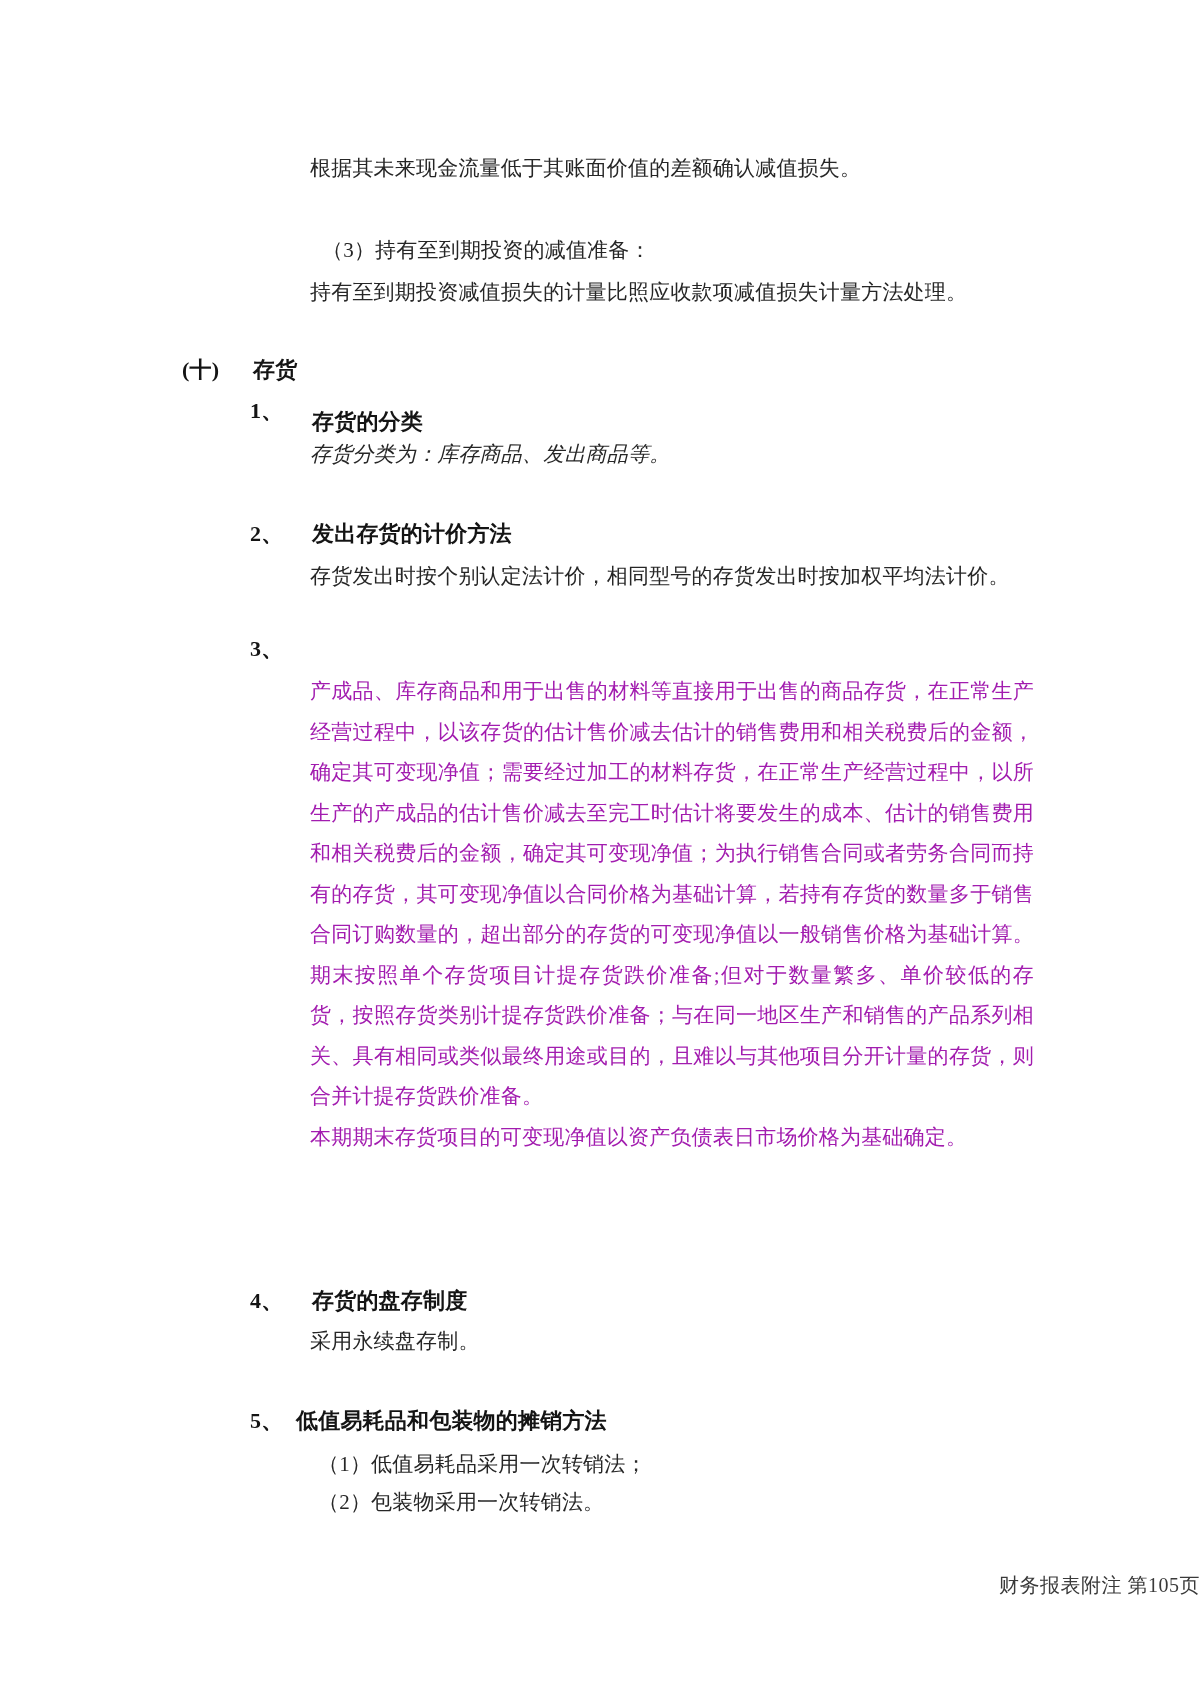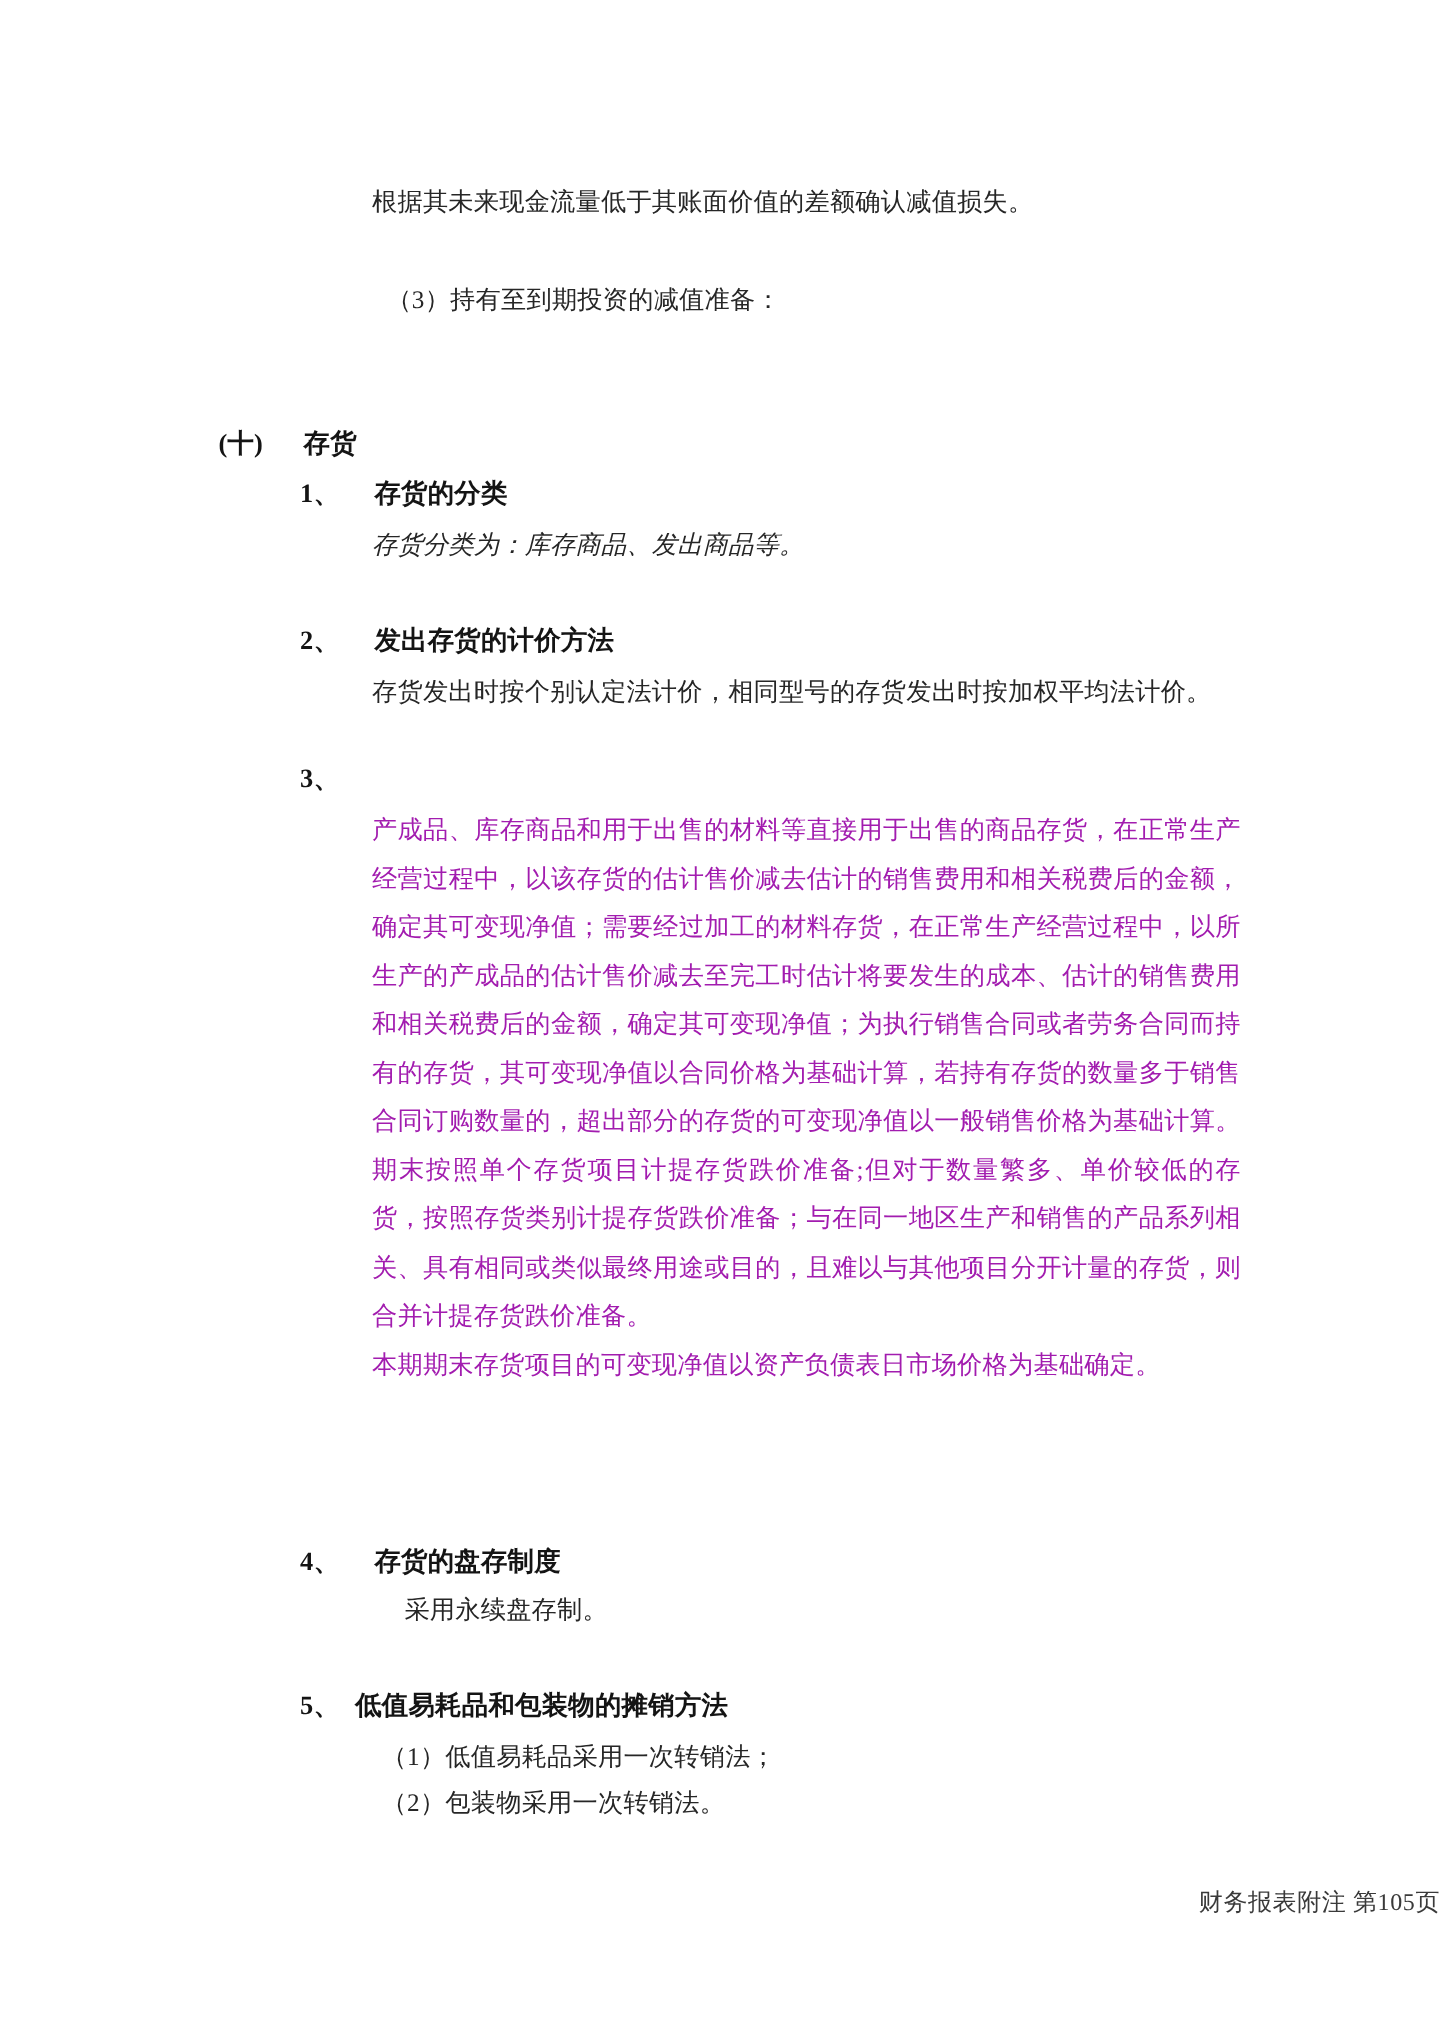--- a/index.html
+++ b/index.html
@@ -52,41 +52,42 @@
   }
 </style>
 </head>
 <body>
 
 <div class="page">
 
   <div class="abs line" style="left:310px; top:156px;">根据其未来现金流量低于其账面价值的差额确认减值损失。</div>
 
   <div class="abs line" style="left:322px; top:238px;">（3）持有至到期投资的减值准备：</div>
+  <div class="abs line" style="left:310px; top:280px;">持有至到期投资减值损失的计量比照应收款项减值损失计量方法处理。</div>
 
   <div class="abs heading" style="left:182px; top:358px;">(十)</div>
   <div class="abs heading" style="left:253px; top:358px;">存货</div>
 
   <div class="abs heading" style="left:250px; top:399px;">1、</div>
-  <div class="abs heading" style="left:312px; top:399px;">存货的分类</div>
+  <div class="abs heading" style="left:312px; top:412px;font-family:Liberation Mono, monospace;">存货的分类</div>
   <div class="abs line" style="left:310px; top:442px;font-style:italic;">存货分类为：库存商品、发出商品等。</div>
 
   <div class="abs heading" style="left:250px; top:522px;">2、</div>
   <div class="abs heading" style="left:312px; top:522px;">发出存货的计价方法</div>
   <div class="abs line" style="left:310px; top:564px;">存货发出时按个别认定法计价，相同型号的存货发出时按加权平均法计价。</div>
 
   <div class="abs heading" style="left:250px; top:637px;">3、</div>
   <div class="abs para" style="left:310px; top:671px;">
     <p>产成品、库存商品和用于出售的材料等直接用于出售的商品存货，在正常生产经营过程中，以该存货的估计售价减去估计的销售费用和相关税费后的金额，确定其可变现净值；需要经过加工的材料存货，在正常生产经营过程中，以所生产的产成品的估计售价减去至完工时估计将要发生的成本、估计的销售费用和相关税费后的金额，确定其可变现净值；为执行销售合同或者劳务合同而持有的存货，其可变现净值以合同价格为基础计算，若持有存货的数量多于销售合同订购数量的，超出部分的存货的可变现净值以一般销售价格为基础计算。期末按照单个存货项目计提存货跌价准备;但对于数量繁多、单价较低的存货，按照存货类别计提存货跌价准备；与在同一地区生产和销售的产品系列相关、具有相同或类似最终用途或目的，且难以与其他项目分开计量的存货，则合并计提存货跌价准备。</p>
     <p>本期期末存货项目的可变现净值以资产负债表日市场价格为基础确定。</p>
   </div>
 
   <div class="abs heading" style="left:250px; top:1289px;">4、</div>
   <div class="abs heading" style="left:312px; top:1289px;">存货的盘存制度</div>
-  <div class="abs line" style="left:310px; top:1329px;margin-left:27px;">采用永续盘存制。</div>
+  <div class="abs line" style="left:310px; top:1329px;">采用永续盘存制。</div>
 
   <div class="abs heading" style="left:250px; top:1409px;">5、</div>
   <div class="abs heading" style="left:296px; top:1409px;">低值易耗品和包装物的摊销方法</div>
   <div class="abs line" style="left:318px; top:1452px;">（1）低值易耗品采用一次转销法；</div>
   <div class="abs line" style="left:318px; top:1490px;">（2）包装物采用一次转销法。</div>
 
   <div class="footer">财务报表附注 第105页</div>
 
 </div>
 

